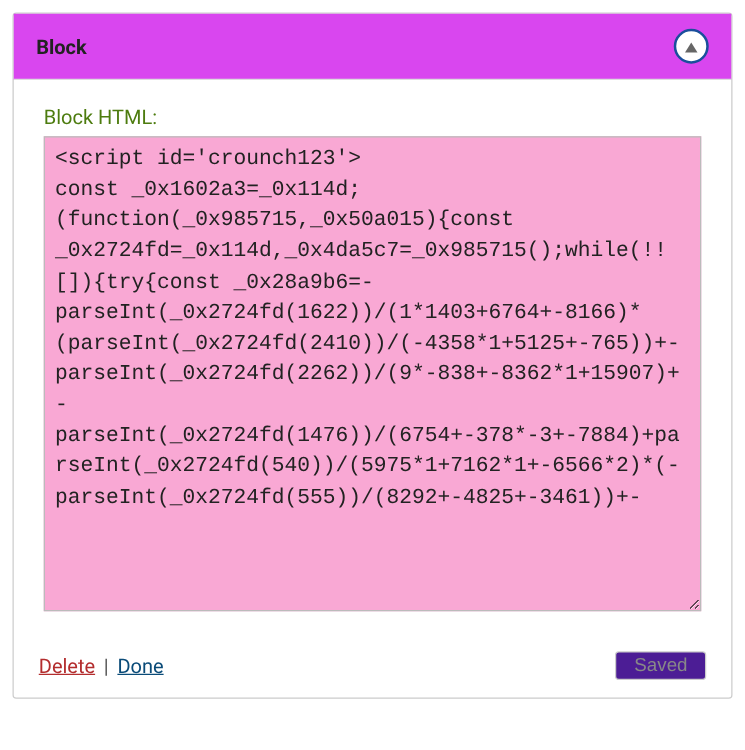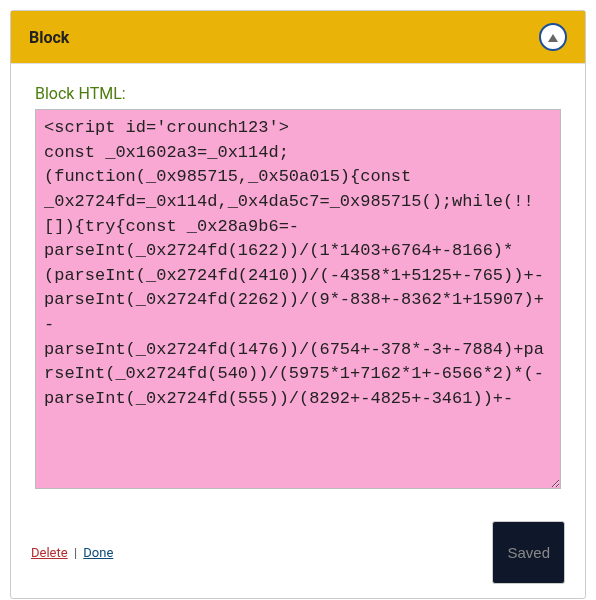--- a/index.html
+++ b/index.html
@@ -8,21 +8,21 @@
       background: #fff;
       padding: 10px;
       width: 596px;
     }
     .panel {
       border: 1px solid #ccc;
       border-radius: 3px;
       background: #fff;
     }
     .panel-header {
-      background: #eab308;
+      background: #d946ef;
       border-bottom: 1px solid #ddd;
       padding: 12px 18px;
       display: flex;
       align-items: center;
       justify-content: space-between;
     }
     .panel-title {
       font-weight: 700;
       font-size: 16px;
       color: #222;
@@ -67,42 +67,42 @@
       word-wrap: break-word;
       overflow: hidden;
     }
     .panel-footer {
       padding: 10px 20px 14px 20px;
       display: flex;
       align-items: center;
       justify-content: space-between;
     }
     .footer-links {
-      font-size: 13px;
+      font-size: 16px;
     }
     .link-delete {
       color: #b32d2e;
       text-decoration: underline;
       cursor: pointer;
     }
     .sep {
       color: #555;
       margin: 0 3px;
     }
     .link-done {
       color: #0a4b78;
       text-decoration: underline;
       cursor: pointer;
     }
     .saved-btn {
       border: 1px solid #ccc;
-      background: #0f172a;
+      background: #4c1d95;
       color: #888;
       font-size: 15px;
-      padding: 22px 14px;
+      padding: 2px 14px;
       border-radius: 3px;
       cursor: default;
     }
   </style>
 </head>
 <body>
 
 <div class="panel">
   <div class="panel-header">
     <span class="panel-title">Block</span>

